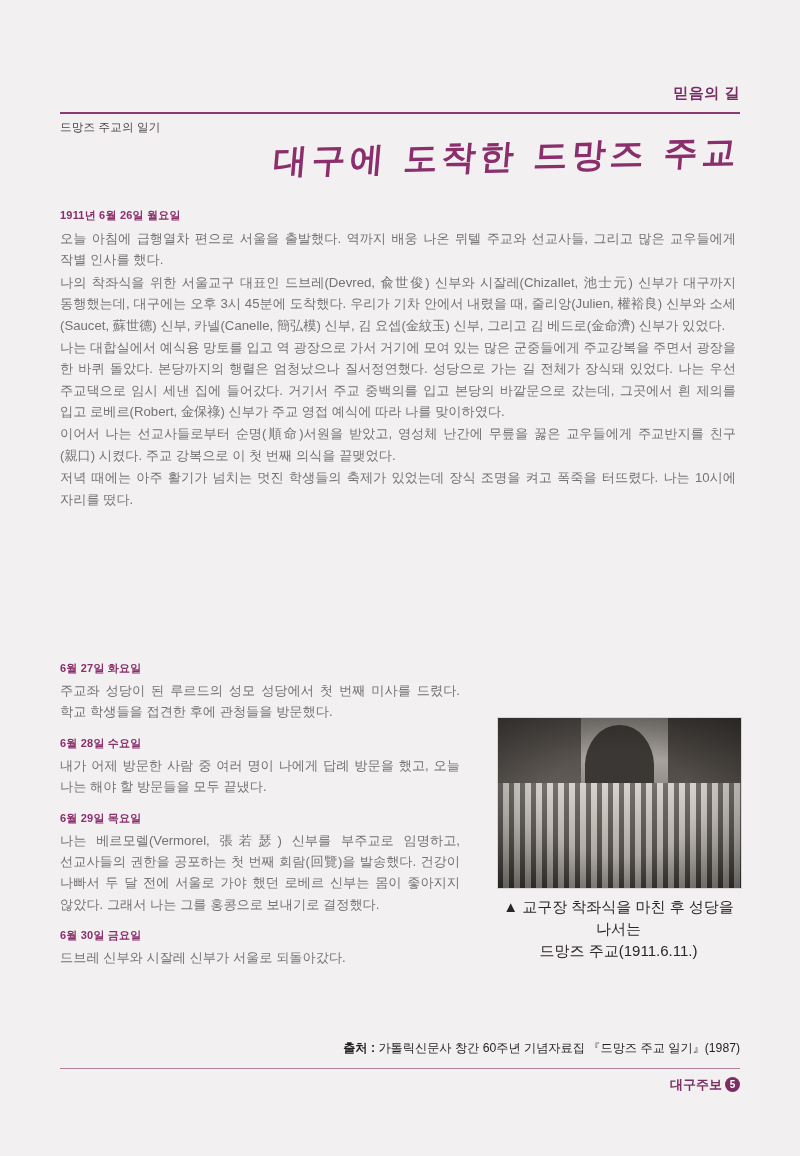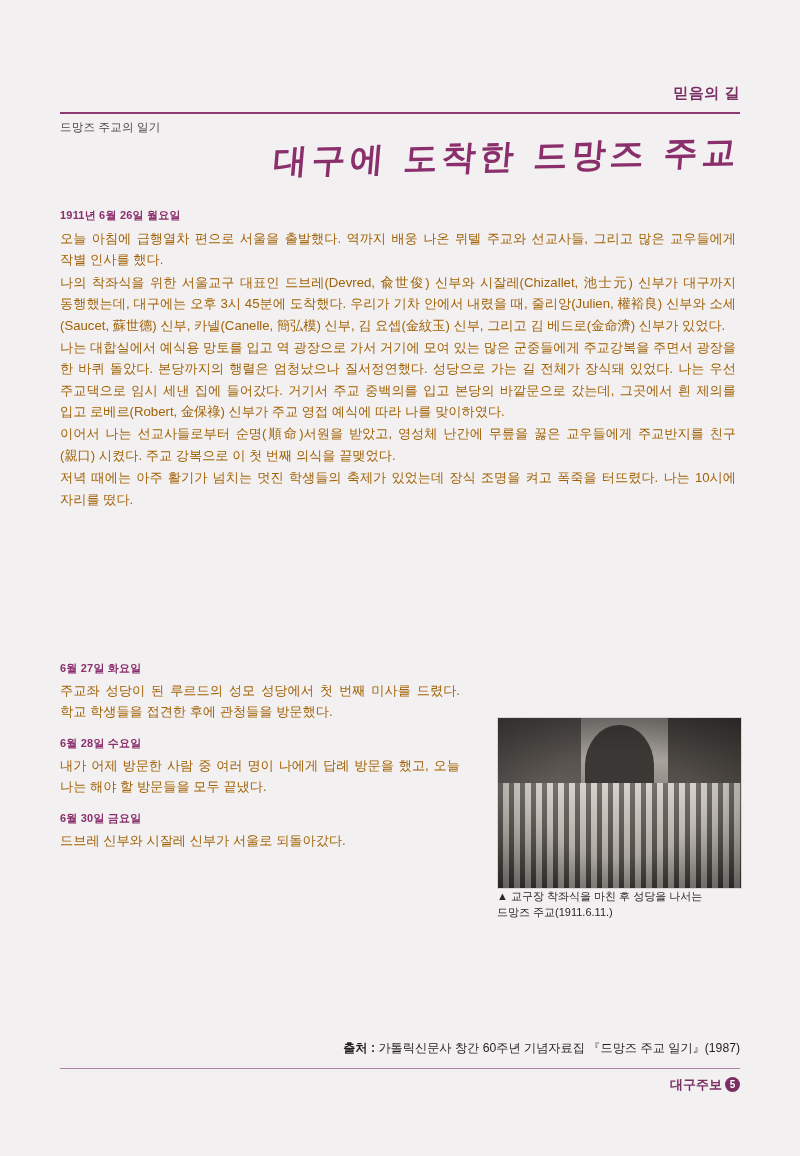--- a/index.html
+++ b/index.html
@@ -92,21 +92,21 @@
     font-weight: bold;
     color: #8a2f6c;
     margin: 0 0 5px 0;
     letter-spacing: 0.2px;
   }
   p.para {
     font-size: 13.2px;
     line-height: 1.62;
     margin: 0 4px 1px 0;
     text-align: justify;
-    color: #a16207;
+    color: #737373;
     word-break: keep-all;
   }
   .block {
     margin-bottom: 14px;
   }
 
   
   .lower {
     position: absolute;
     top: 661px;
@@ -176,25 +176,25 @@
     position: absolute;
     left: 26%; bottom: 0; width: 48%; height: 46%;
     background: repeating-linear-gradient(180deg,#cbc6bf 0 6px,#8e8981 6px 10px);
     transform: perspective(120px) rotateX(14deg);
   }
   .photo .vign {
     position: absolute; inset: 0;
     background: radial-gradient(ellipse at center, rgba(0,0,0,0) 45%, rgba(0,0,0,.35) 100%);
   }
   .caption {
-    margin-top: 0;
-    font-size: 11px;
+    margin-top: 7px;
+    font-size: 15px;
     line-height: 1.45;
     color: #2b2629;
-    text-align: left;
+    text-align: center;
   }
 
   
   .source {
     position: absolute;
     top: 1040px;
     right: 0;
     font-size: 12.2px;
     color: #231f20;
     text-align: right;
@@ -259,20 +259,24 @@
 
     <div class="lower">
       <div class="lower-left">
         <div class="block">
           <div class="date-head">6월 27일 화요일</div>
           <p class="para">주교좌 성당이 된 루르드의 성모 성당에서 첫 번째 미사를 드렸다. 학교 학생들을 접견한 후에 관청들을 방문했다.</p>
         </div>
         <div class="block">
           <div class="date-head">6월 28일 수요일</div>
           <p class="para">내가 어제 방문한 사람 중 여러 명이 나에게 답례 방문을 했고, 오늘 나는 해야 할 방문들을 모두 끝냈다.</p>
+        </div>
+        <div class="block">
+          <div class="date-head">6월 29일 목요일</div>
+          <p class="para">나는 베르모렐(Vermorel, 張若瑟) 신부를 부주교로 임명하고, 선교사들의 권한을 공포하는 첫 번째 회람(回覽)을 발송했다. 건강이 나빠서 두 달 전에 서울로 가야 했던 로베르 신부는 몸이 좋아지지 않았다. 그래서 나는 그를 홍콩으로 보내기로 결정했다.</p>
         </div>
         <div class="block">
           <div class="date-head">6월 30일 금요일</div>
           <p class="para">드브레 신부와 시잘레 신부가 서울로 되돌아갔다.</p>
         </div>
       </div>
     </div>
 
     <div class="photo-wrap">
       <div class="photo">

